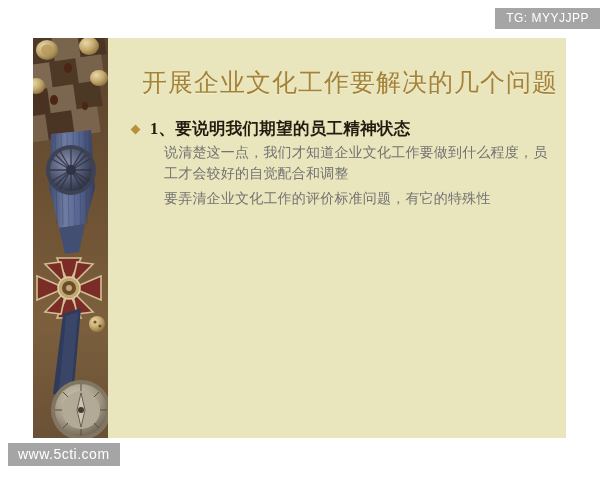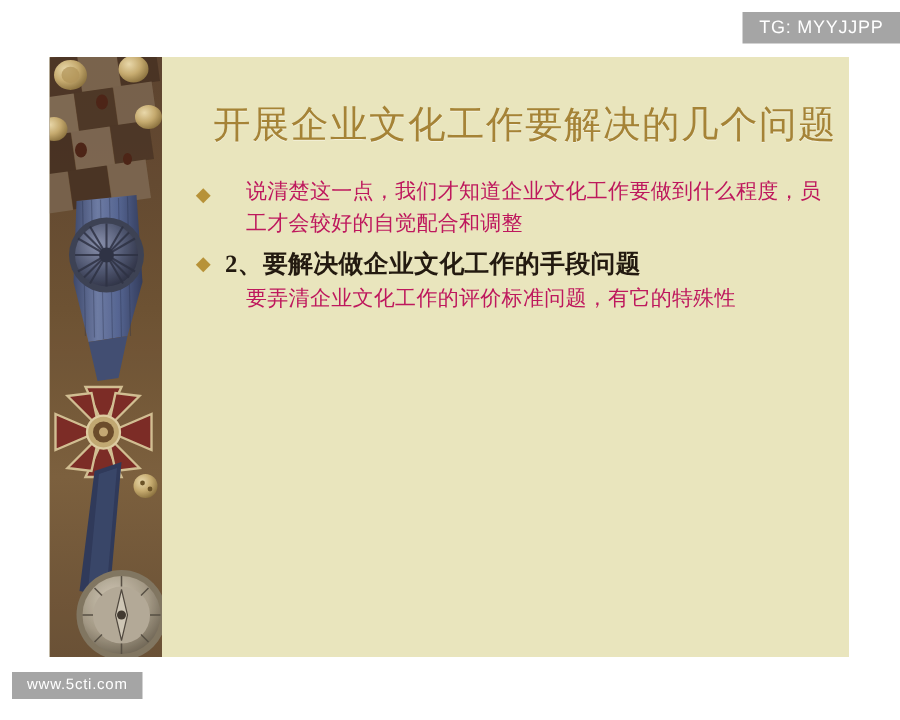--- a/index.html
+++ b/index.html
@@ -89,21 +89,21 @@
     width: 7px;
     height: 7px;
     background: #b79238;
     transform: rotate(45deg);
   }
 
   .sub-text {
     margin: 1px 0 4px 0;
     padding-left: 36px;
     font-size: 14px;
-    color: #be185d;
+    color: #737373;
     line-height: 1.5;
     letter-spacing: 0.2px;
   }
   .sub-text.large {
     font-size: 16.5px;
     padding-left: 14px;
     line-height: 1.45;
     color: #231a10;
   }
 
@@ -119,21 +119,21 @@
   #watermark-top {
     right: 0;
     top: 8px;
     padding: 3px 11px 4px 11px;
     font-size: 12px;
   }
   #watermark-bottom {
     left: 8px;
     bottom: 14px;
     padding: 3px 10px 4px 10px;
-    font-size: 10px;
+    font-size: 14px;
   }
 </style>
 </head>
 <body>
 
 <div id="slide">
 
   <div id="photo-strip">
     <svg class="strip-svg" viewBox="0 0 75 400" preserveAspectRatio="none">
       <defs>
@@ -267,29 +267,26 @@
 
   <div id="content">
 
     <h1 id="slide-title">开展企业文化工作要解决的几个问题</h1>
 
     <ul id="body-list">
 
       <li class="li-row">
         <div class="bullet-head">
           <span class="diamond-icon"></span>
+          <span>1、要说明我们期望的员工精神状态</span>
         </div>
         <p class="sub-text">说清楚这一点，我们才知道企业文化工作要做到什么程度，员工才会较好的自觉配合和调整</p>
       </li>
 
       <li class="li-row">
-        <div class="bullet-head">
-          <span class="diamond-icon"></span>
-          <span>2、要解决做企业文化工作的手段问题</span>
-        </div>
         <p class="sub-text">要弄清企业文化工作的评价标准问题，有它的特殊性</p>
       </li>
 
 
     </ul>
   </div>
 </div>
 
 <div class="watermark" id="watermark-top">TG: MYYJJPP</div>
 

